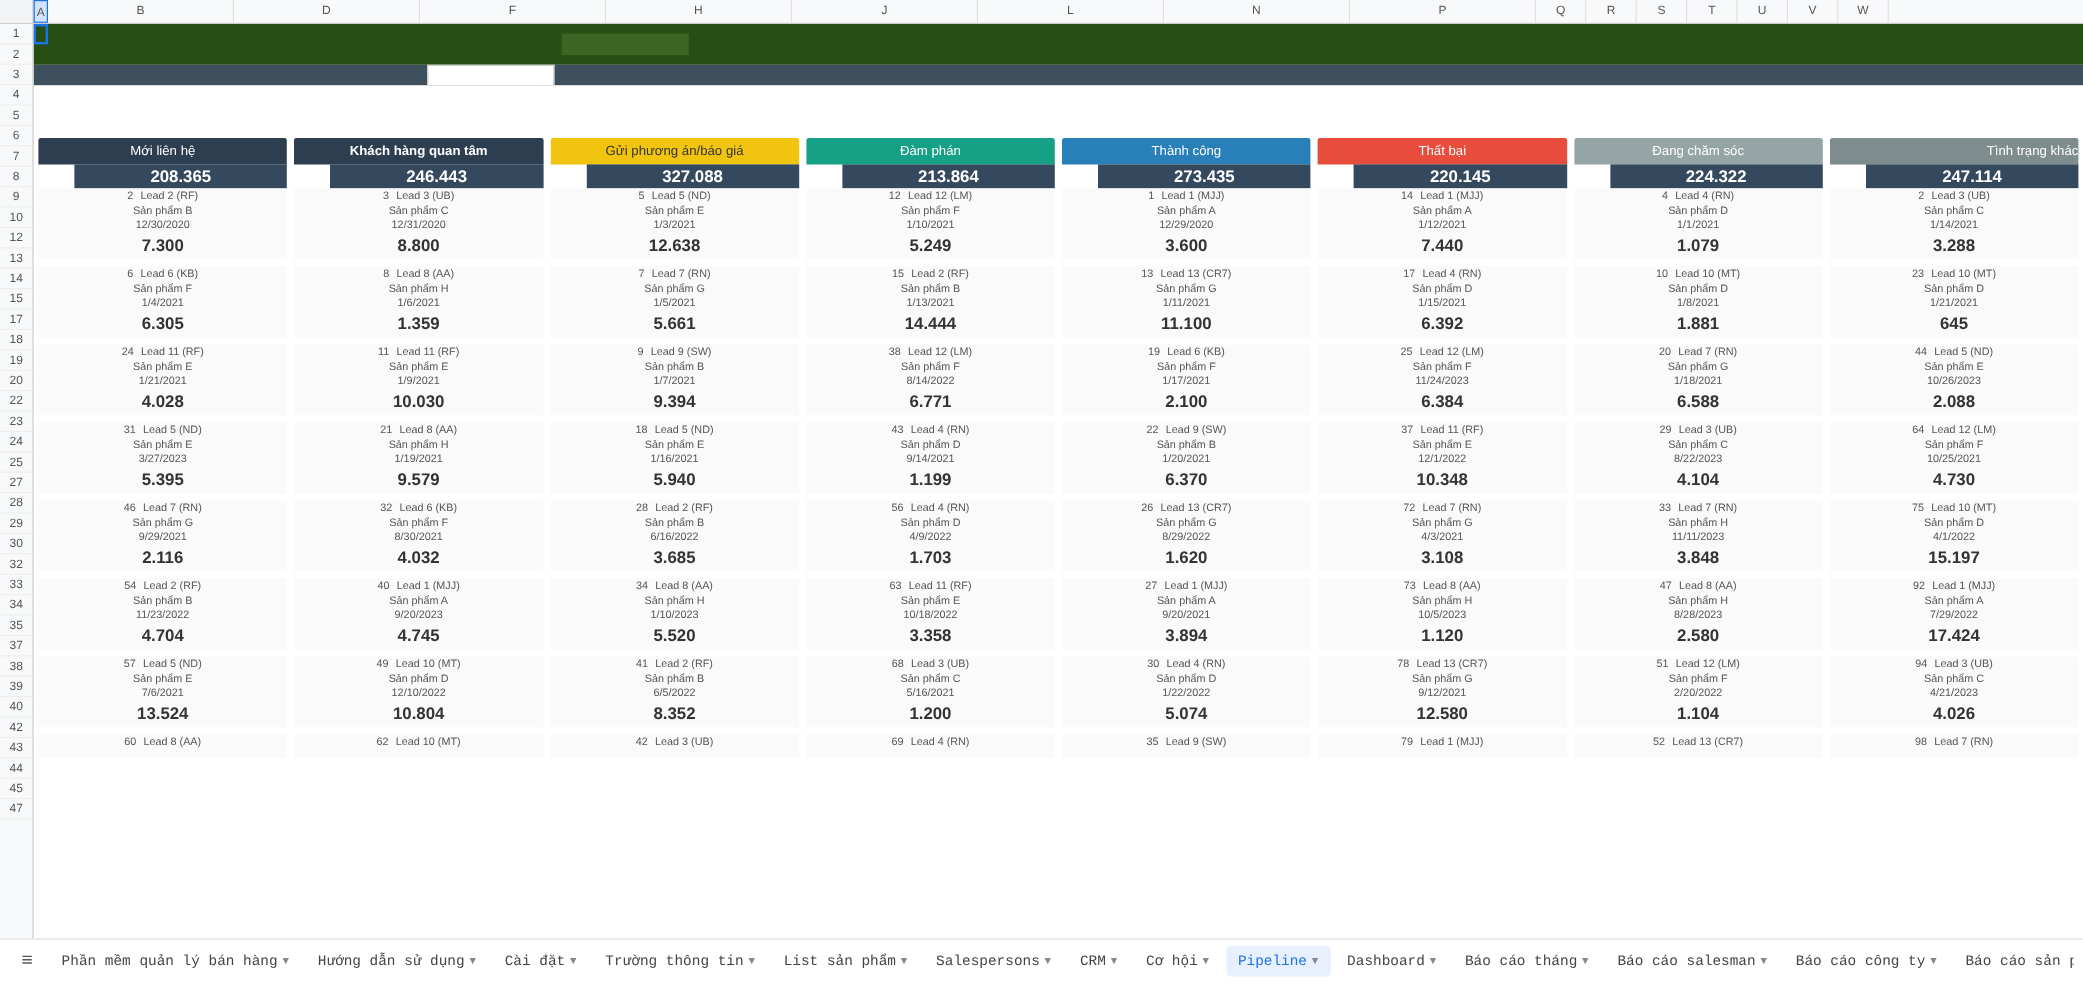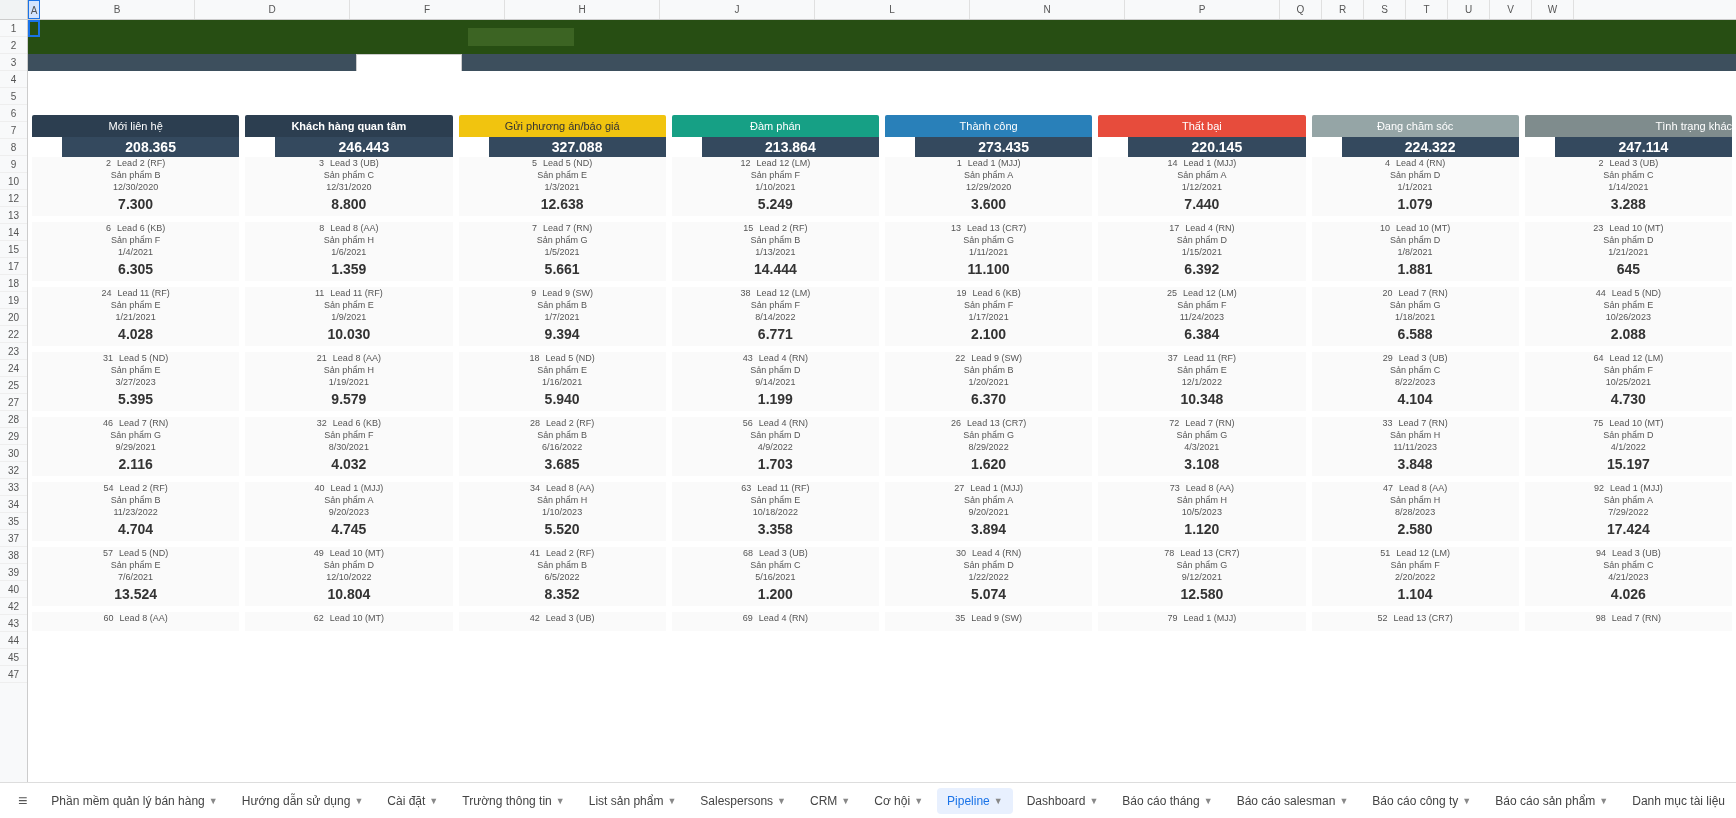--- a/index.html
+++ b/index.html
@@ -40,21 +40,21 @@
   .card .row1 .num { margin-right: 6px; }
   .card .row2 { font-size: 9px; color:#555; margin-bottom:2px;}
   .card .row3 { font-size: 9px; color:#555; margin-bottom:2px;}
   .card .row4 { font-size: 14px; font-weight: bold; color:#333; padding:2px 0 4px;}
 
   .ph.c1{background:#2c3e50;} .ph.c2{background:#2c3e50;font-weight:bold;} .ph.c3{background:#f1c40f;color:#333;} .ph.c4{background:#16a085;} .ph.c5{background:#2980b9;} .ph.c6{background:#e74c3c;} .ph.c7{background:#95a5a6;} .ph.c8{background:#7f8c8d;text-align:right;}
 
   
   .bottom-bar { display: flex; align-items: center; height: 36px; border-top: 1px solid #ddd; background:#fff; padding: 0 8px; gap:4px; overflow:hidden;}
   .hamburger { font-size:16px; color:#555; padding:0 10px; cursor:pointer;}
-  .tab { display:flex; align-items:center; gap:4px; padding: 6px 10px; font-size:12px; color:#444; cursor:pointer; border-radius:4px; white-space:nowrap;}
+  .tab { display:flex; align-items:center; gap:4px; padding: 6px 10px; font-size:12px; color:#444; cursor:pointer; border-radius:4px; white-space:nowrap;font-family:Liberation Mono, monospace;}
   .tab .arrow{font-size:9px;color:#888;}
   .tab.active { color:#1a73e8; background:#e8f0fe;}
 
   
   .sel-cell { position:absolute; left:0; top:0; width:12px; height:17px; border:2px solid #1a73e8; pointer-events:none; z-index:5;}
 </style>
 </head>
 <body>
 
 <div class="app">

